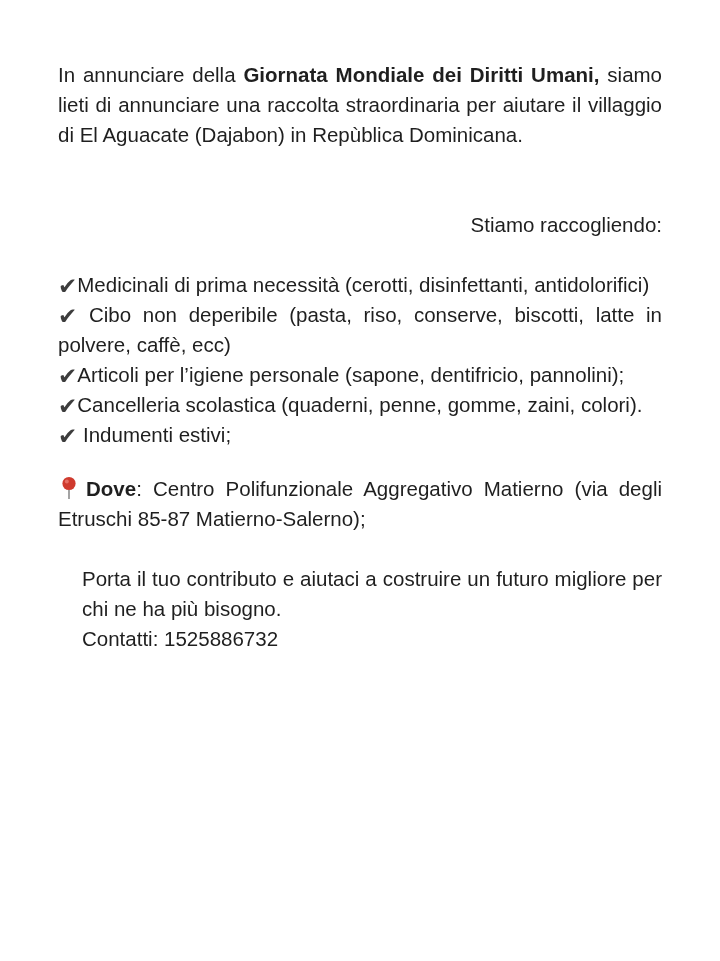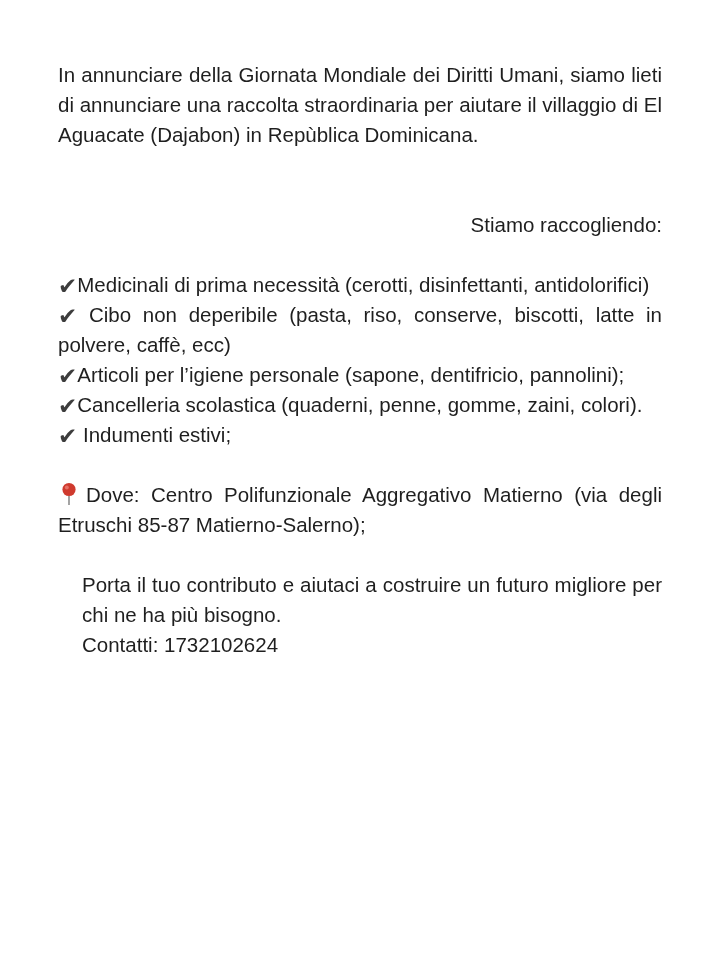--- a/index.html
+++ b/index.html
@@ -4,24 +4,24 @@
 <style>
   html,body{margin:0;padding:0;background:#ffffff;}
   .page{
     width:720px;height:961px;box-sizing:border-box;
     padding:60px 58px 0 58px;background:#ffffff;
     font-family:"Liberation Sans","DejaVu Sans",sans-serif;
     font-size:20.5px;line-height:30px;color:#1f1f1f;
     overflow:hidden;
   }
   p{margin:0;text-align:justify;}
-  b{font-weight:400;}
+  b{font-weight:700;}
   .heading{margin-top:60px;text-align:right;}
   .checklist{margin-top:30px;}
-  .info-block{margin-top:30px;}
+  .info-block{margin-top:24px;}
   .closing-block{margin-top:30px;margin-left:24px;}
   .check{
     font-weight:700;font-size:23px;line-height:1;
     vertical-align:-2px;color:#3d3d3d;
     font-family:"DejaVu Sans","Liberation Sans",sans-serif;
   }
   .emoji{display:inline-block;vertical-align:-4px;line-height:0;}
   .emoji.pin{margin-right:8px;margin-left:2px;}
   .emoji.cal{margin-right:7px;}
   .emoji.hand{margin-right:3px;}
@@ -49,16 +49,16 @@
             <circle cx="9" cy="7.5" r="6.6" fill="#cf3a2e"></circle>
             <circle cx="6.8" cy="5.4" r="2" fill="#e8766b" opacity="0.9"></circle>
             <line x1="9" y1="14" x2="9" y2="23" stroke="#9a9a9a" stroke-width="1.8"></line>
           </svg></span><b>Dove</b><span>: Centro Polifunzionale Aggregativo Matierno (via degli Etruschi 85-87 Matierno-Salerno);</span></p>
 
 
   </div>
 
   <div class="closing-block">
     <p>Porta il tuo contributo e aiutaci a costruire un futuro migliore per chi ne ha più bisogno.</p>
-    <p class="contact-line">Contatti: 1732102624</p>
+    <p class="contact-line">Contatti: 1525886732</p>
   </div>
 
 </div>
 
 </body></html>

